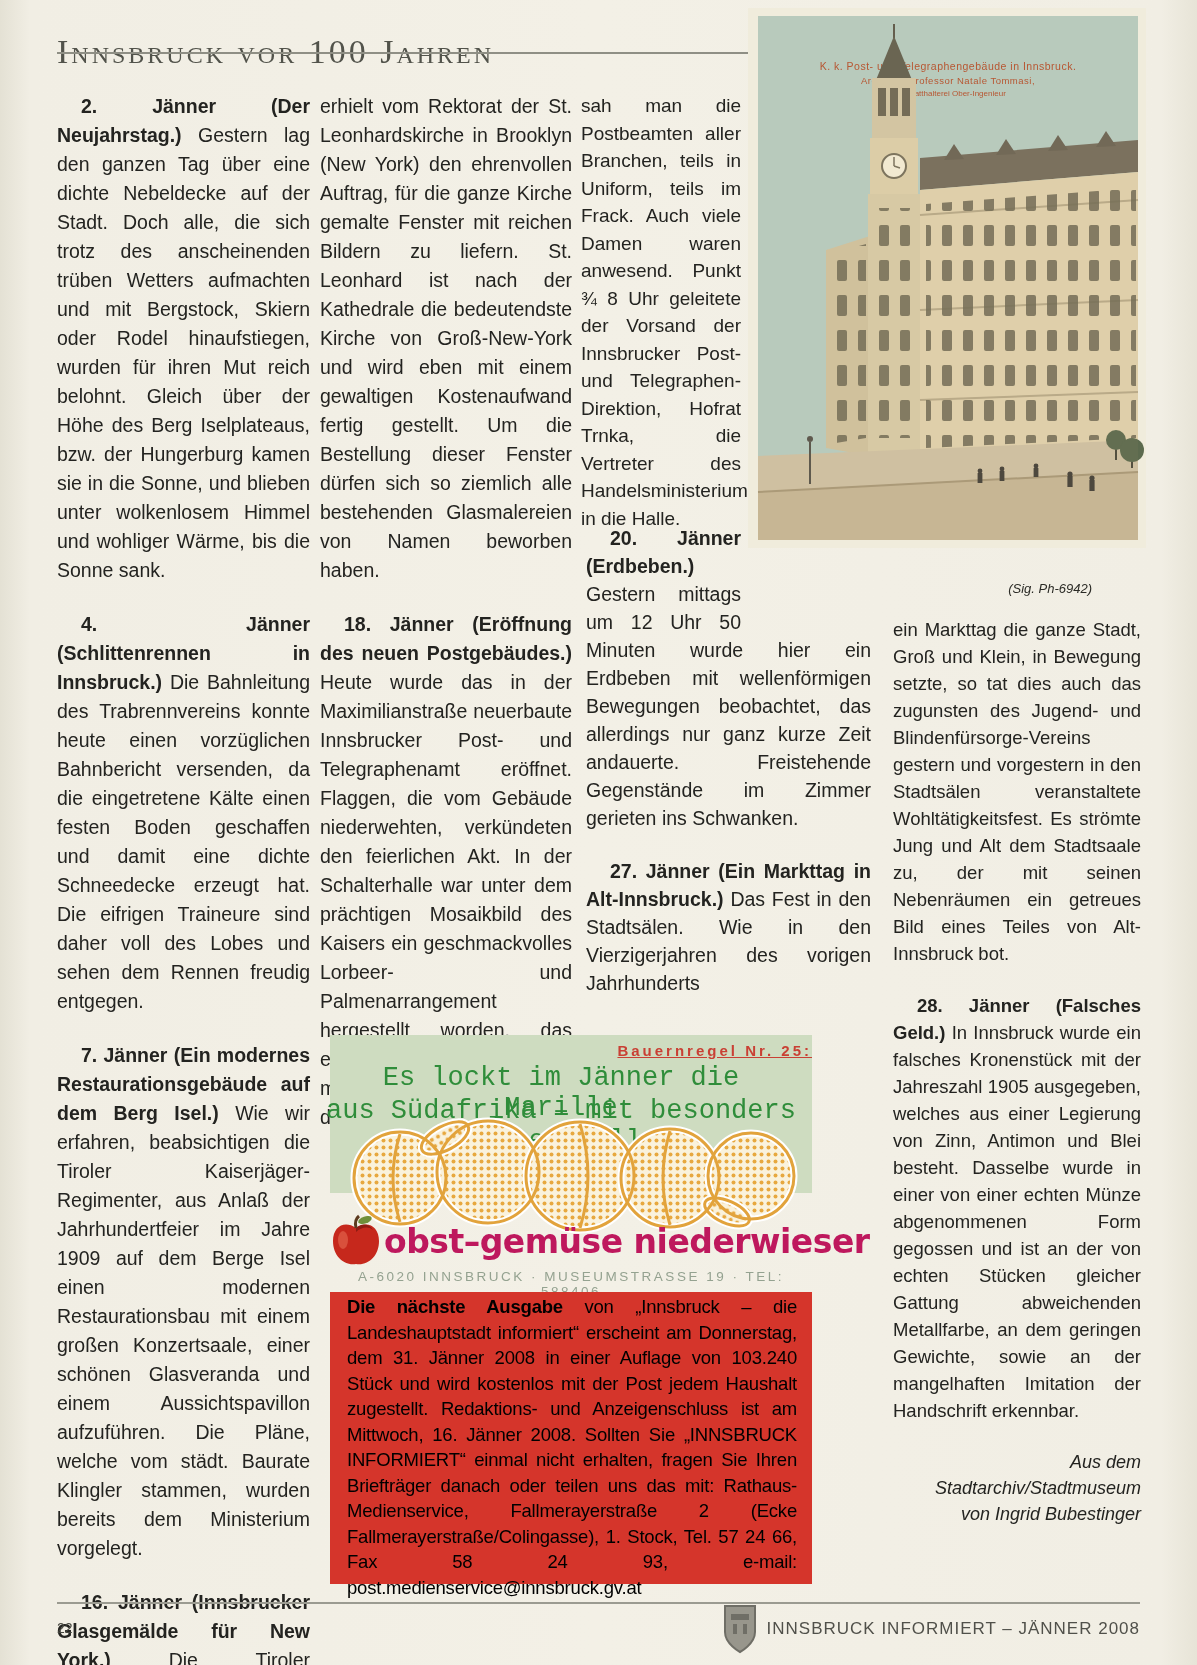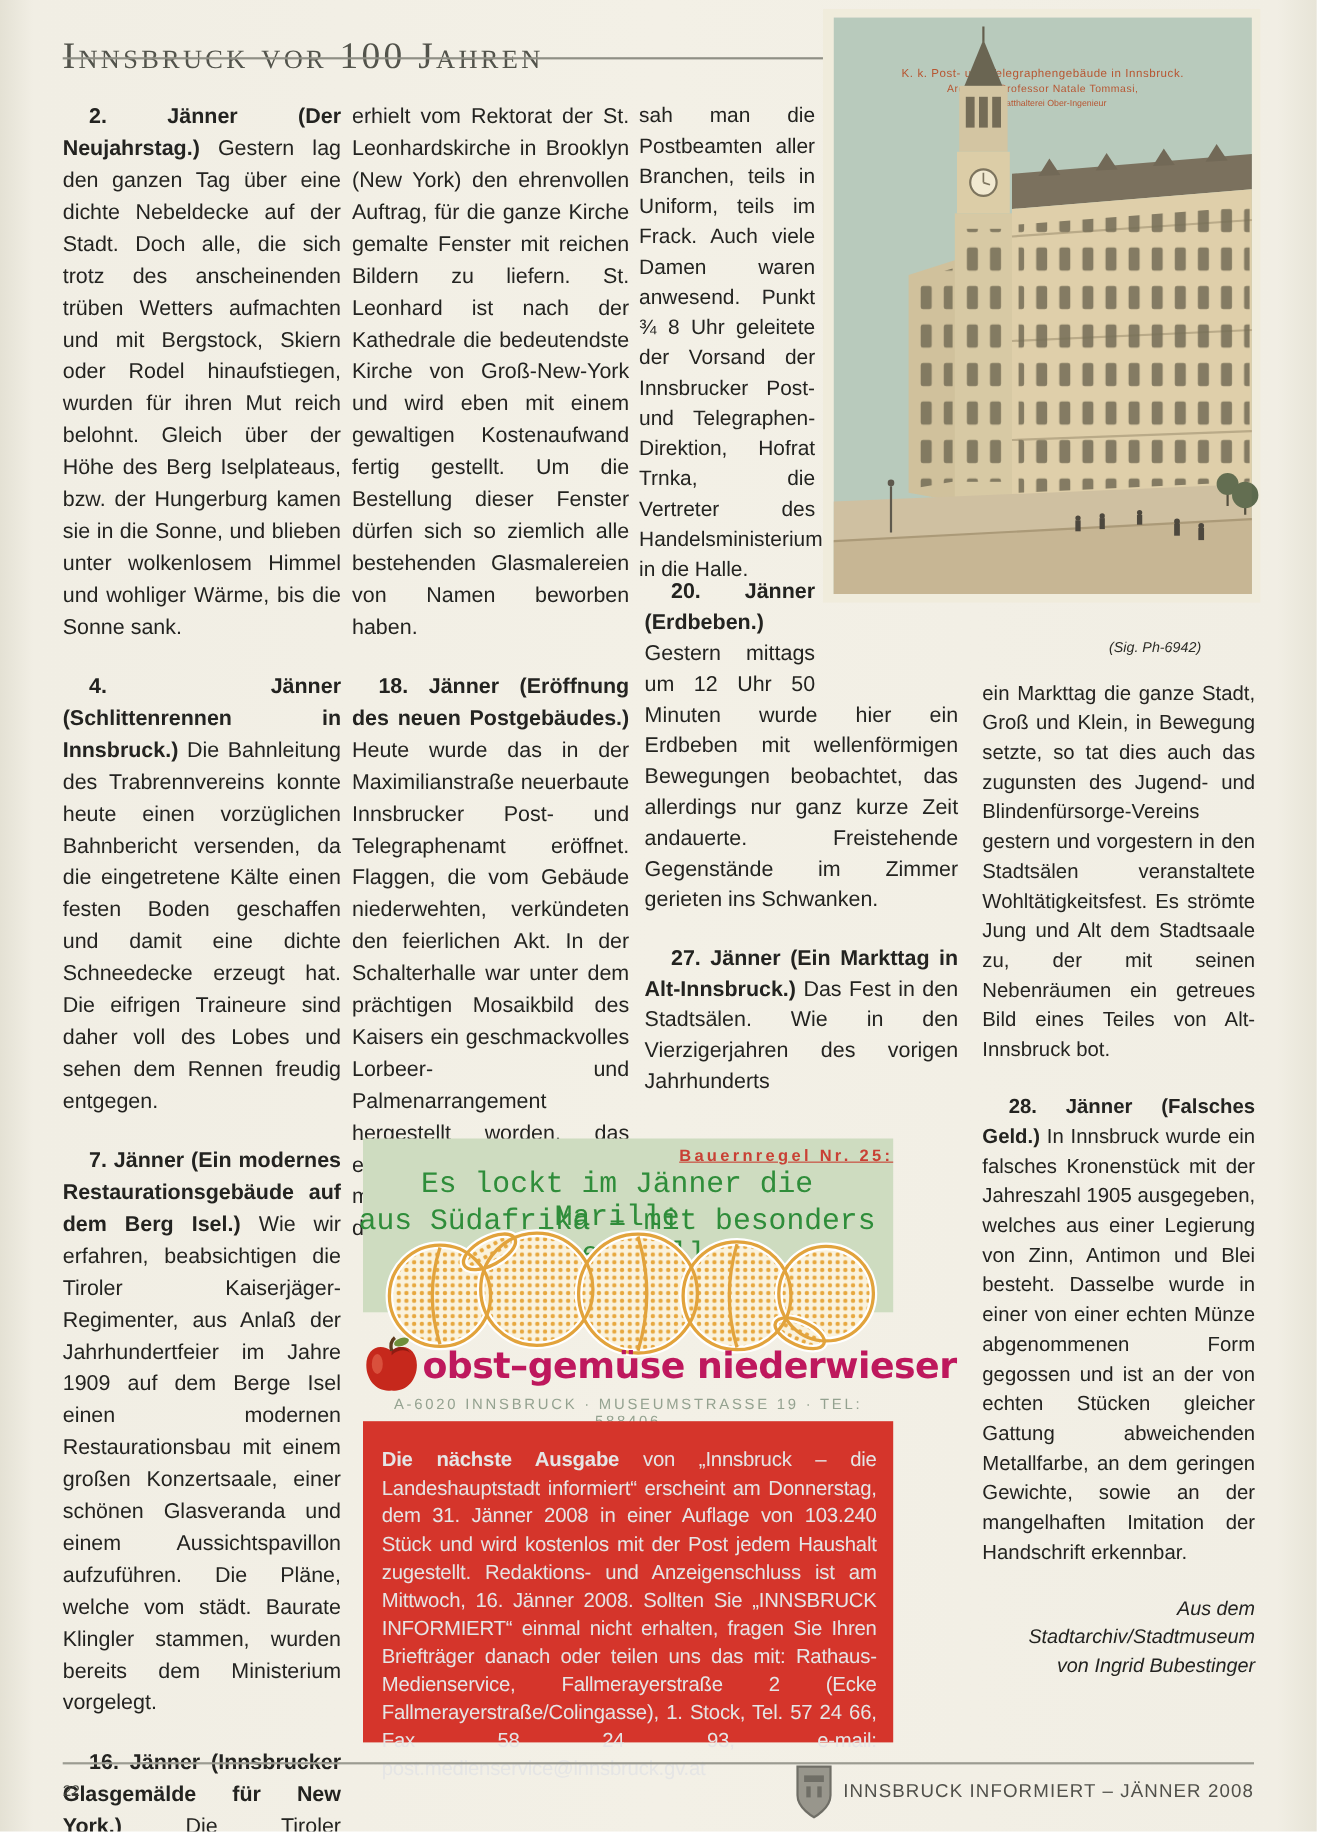--- a/index.html
+++ b/index.html
@@ -42,21 +42,21 @@
   #ad-line1{top:1063px}
   #ad-line2{top:1096px}
   .apricots{left:345px;top:1116px;width:455px;height:118px}
   .apple{left:331px;top:1214px;width:50px;height:54px}
   .ad-brand{left:384px;top:1222px;font-size:33px;font-weight:bold;color:#be185d;letter-spacing:-0.5px;
     font-family:"DejaVu Sans",sans-serif}
   .ad-address{left:330px;top:1269px;width:482px;text-align:center;color:#94a290;
     font-size:13.5px;letter-spacing:2.5px}
   
   .notice{left:330px;top:1292px;width:482px;height:292px;background:#d5352b;box-sizing:border-box;
-    padding:22px 15px 14px 17px;color:#e5e5e5;font-size:18.5px;line-height:25.5px;text-align:justify;
+    padding:2px 15px 14px 17px;color:#000000;font-size:18.5px;line-height:25.5px;text-align:justify;
     letter-spacing:-0.2px}
   .notice b{font-weight:bold}
   
   .footer-rule{left:57px;top:1602px;width:1083px;height:2px;background:#9b9b91}
   .footer-page{left:57px;top:1620px;font-size:14px;color:#46463f}
   .footer-shield{left:723px;top:1604px;width:34px;height:50px}
   .footer-journal{right:57px;top:1619px;font-size:17px;letter-spacing:1px;color:#50504a}
 </style>
 </head>
 <body>

